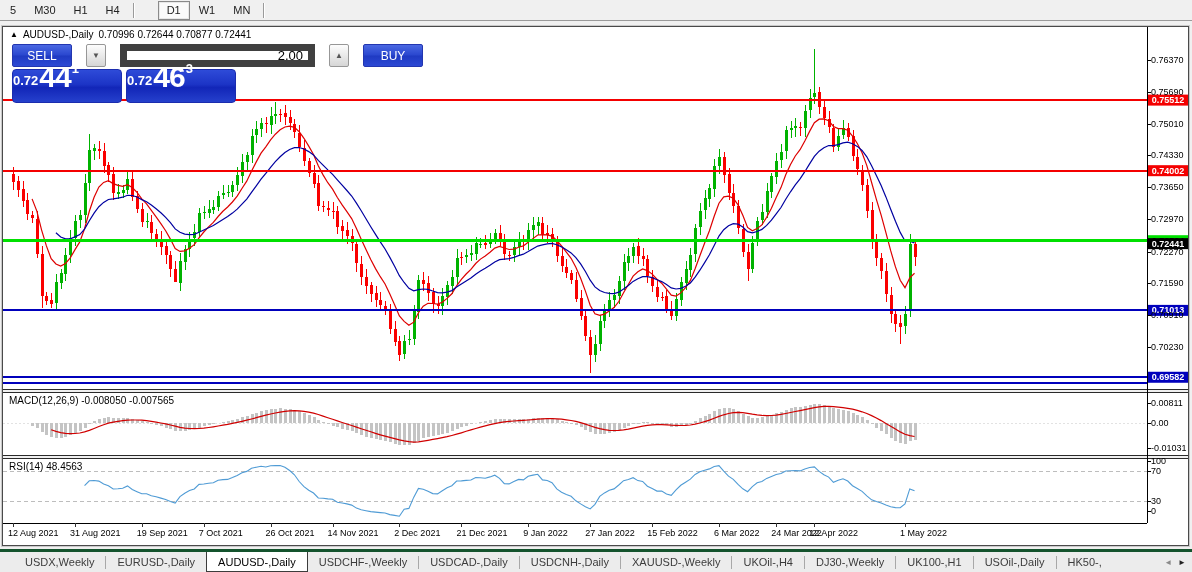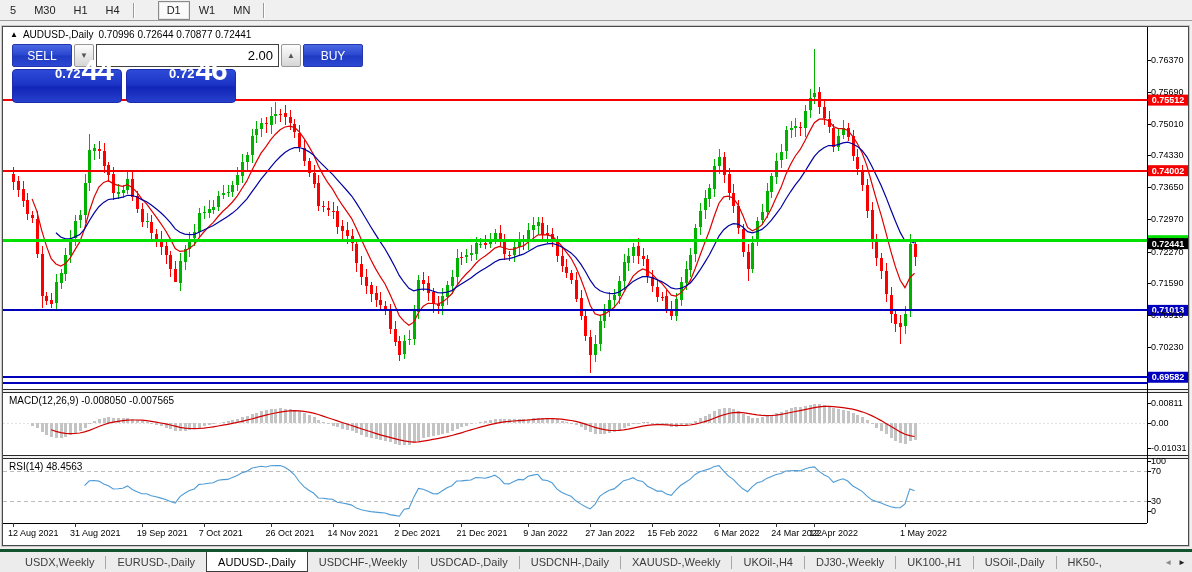--- a/index.html
+++ b/index.html
@@ -11,30 +11,30 @@
   .tf-btn{height:17px;line-height:17px;padding:0 8px;font-size:11px;color:#222;border:1px solid transparent;cursor:default;}
   .tf-btn.active{background:#fbfbfb;border:1px solid #8a8a8a;box-shadow:inset 0 0 0 1px #e8e8e8;margin-left:19px;}
   .tf-sep{width:1px;height:15px;background:#9a9a9a;border-right:1px solid #fff;margin:0 4px;}
   
   .window{position:absolute;left:2px;top:26px;width:1187px;height:520px;background:#fff;
           border:1px solid #4a4a4a;outline:1px solid #c9c9c9;box-sizing:border-box;}
   .chart-title{position:absolute;left:7px;top:2px;font-size:10px;color:#000;display:flex;align-items:center;gap:5px;z-index:5;}
   .chart-title .tri{font-size:8px;line-height:10px;}
   
   .trade-panel{position:absolute;left:9px;top:17px;width:224px;z-index:6;}
-  .tp-row1{display:flex;gap:2px;height:23px;}
+  .tp-row1{display:flex;gap:14px;height:23px;}
   .tp-btn{flex:0 0 58px;color:#fff;font-size:12px;display:flex;align-items:center;justify-content:center;
           background:linear-gradient(180deg,#4a68e2 0%,#2a47cf 48%,#1f3ac2 52%,#2c49d4 100%);
           border:1px solid #2336b0;border-radius:2px;cursor:pointer;}
   .tp-spin{flex:0 0 20px;display:flex;align-items:center;justify-content:center;font-size:8px;color:#555;
            background:linear-gradient(180deg,#fdfdfd,#d6d6d6);border:1px solid #979797;border-radius:2px;cursor:pointer;box-sizing:border-box;}
-  .tp-input{flex:1;border:1px solid #404040;font-size:13px;font-family:"Liberation Sans",sans-serif;
+  .tp-input{flex:1;border:7px solid #404040;font-size:13px;font-family:"Liberation Sans",sans-serif;
             text-align:right;padding:0 5px 0 0;box-sizing:border-box;color:#000;}
   .tp-row2{display:flex;gap:4px;margin-top:2px;height:34px;}
-  .tp-price{flex:1;color:#fff;display:flex;align-items:flex-end;justify-content:flex-end;padding-bottom:17px;
+  .tp-price{flex:1;color:#fff;display:flex;align-items:flex-end;justify-content:flex-start;padding-bottom:10px;
             background:linear-gradient(180deg,#2e4bd8 0%,#1c34c6 45%,#1226b8 55%,#2540cc 100%);
             border:1px solid #1b2cae;border-radius:4px;cursor:pointer;}
   .tp-small{font-size:13px;font-weight:bold;margin:0 1px 4px 0;}
   .tp-big{font-size:30px;font-weight:bold;line-height:30px;letter-spacing:-1px;}
   .tp-sup{font-size:13px;font-weight:bold;margin:0 0 16px 1px;}
   
   .tabbar{position:absolute;left:0;top:549px;width:1192px;height:23px;background:#ececec;
           border-top:3px solid #14532d;display:flex;align-items:stretch;box-sizing:border-box;}
   .tabs-wrap{display:flex;align-items:stretch;overflow:hidden;flex:1;padding-left:14px;}
   .tab{display:flex;align-items:center;padding:0 11px;font-size:11px;color:#3c3c3c;white-space:nowrap;cursor:pointer;}

